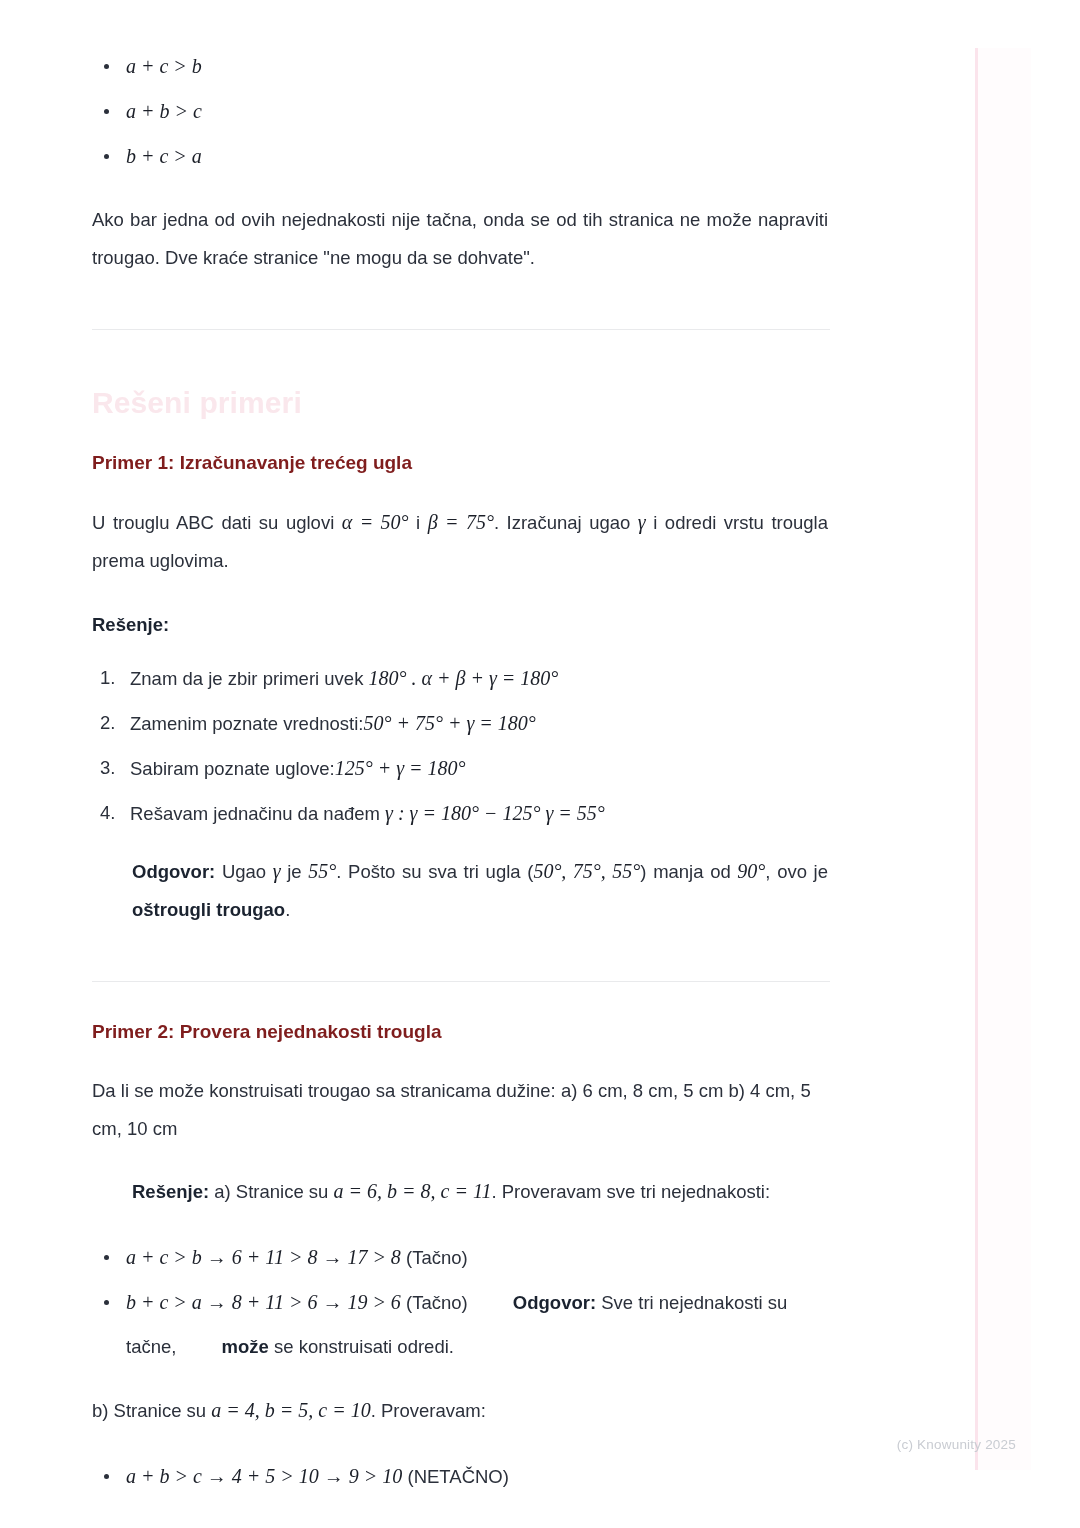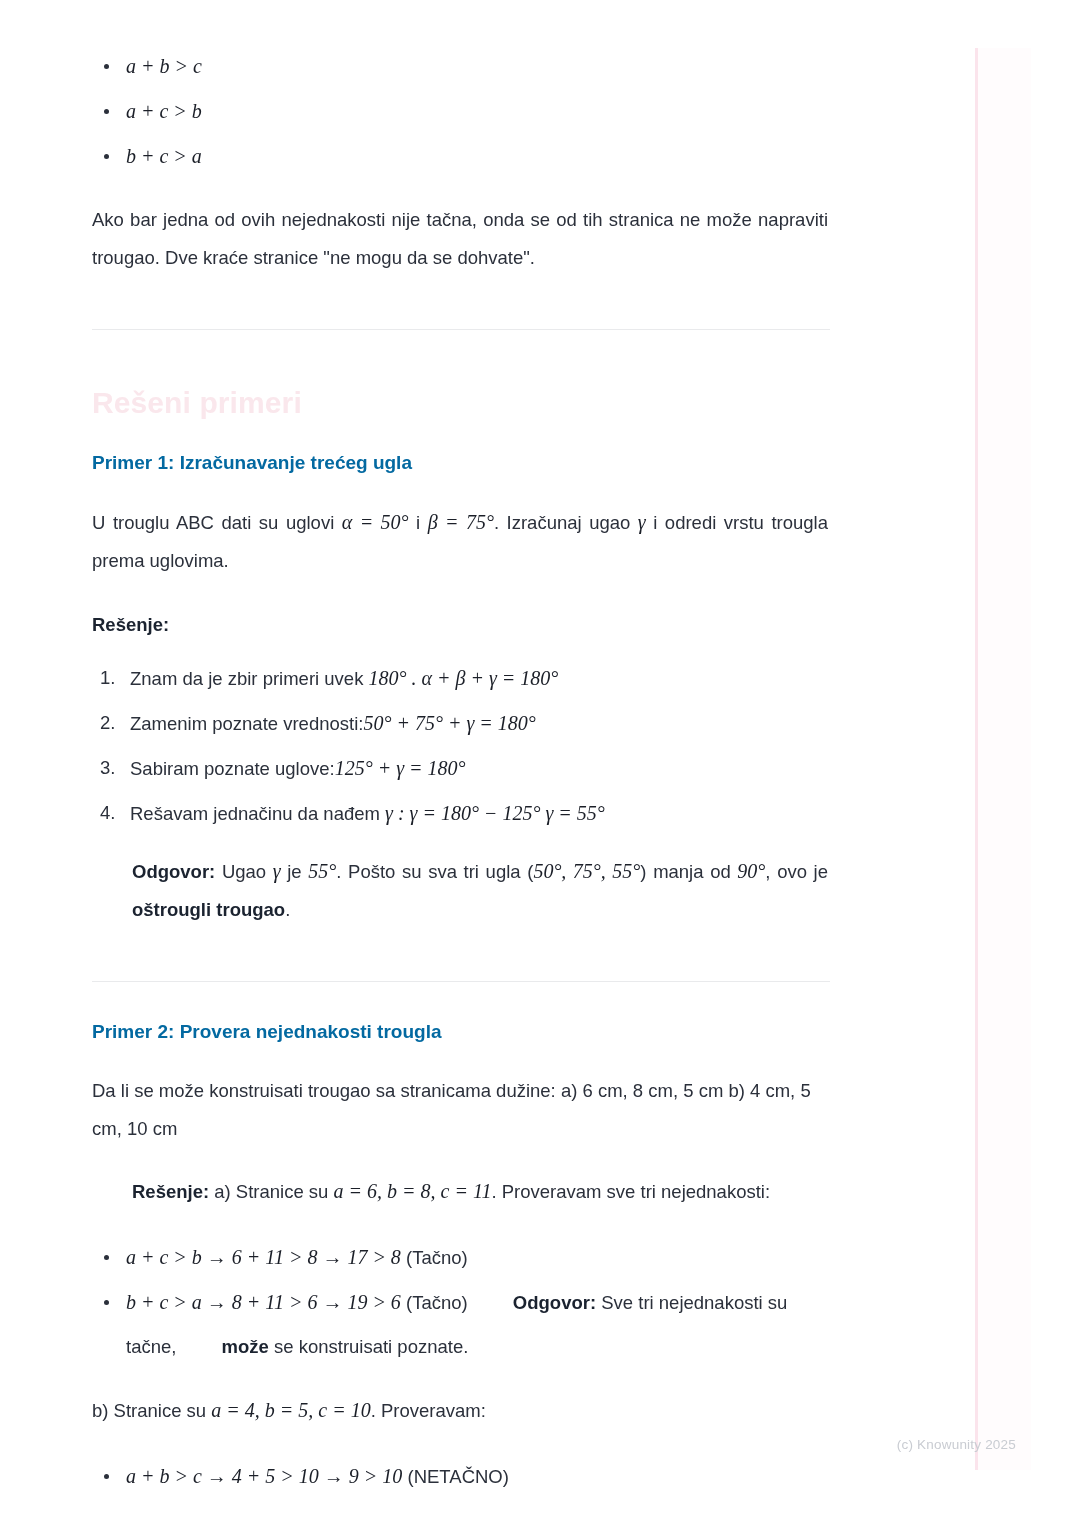--- a/index.html
+++ b/index.html
@@ -119,21 +119,21 @@
     font-size: 30px;
     font-weight: 700;
     color: #fae7ec;
     margin: 17px 0 26px 0;
     letter-spacing: 0.1px;
     line-height: 40px;
   }
   .h3 {
     font-size: 19px;
     font-weight: 700;
-    color: #0369a1;
+    color: #7f1d1d;
     margin: 0 0 26px 0;
     line-height: 28px;
   }
   .h4 {
     font-size: 18.5px;
     font-weight: 700;
     color: #1b2330;
     margin: 0 0 16px 0;
     line-height: 30px;
   }
@@ -166,24 +166,24 @@
 </head>
 <body>
 
 <div class="right-tint"></div>
 <div class="right-rule"></div>
 
 <div class="page">
 
   <ul class="bullets">
     <li>
+      <span class="m">a + c &gt; b</span>
+    </li>
+    <li>
       <span class="m">a + b &gt; c</span>
-    </li>
-    <li>
-      <span class="m">a + c &gt; b</span>
     </li>
     <li>
       <span class="m">b + c &gt; a</span>
     </li>
   </ul>
 
   <div class="sp-22"></div>
 
   <p class="para">Ako bar jedna od ovih nejednakosti nije tačna, onda se od tih stranica ne može napraviti trougao. Dve kraće stranice "ne mogu da se dohvate".</p>
 
@@ -242,21 +242,21 @@
     <span class="lead">Rešenje:</span><span> a) Stranice su </span><span class="m">a = 6, b = 8, c = 11</span><span>. Proveravam sve tri nejednakosti:</span>
   </p>
 
   <div class="sp-16"></div>
 
   <ul class="bullets tight">
     <li>
       <span class="m">a + c &gt; b → 6 + 11 &gt; 8 → 17 &gt; 8</span><span> (Tačno)</span>
     </li>
     <li>
-      <span class="m">b + c &gt; a → 8 + 11 &gt; 6 → 19 &gt; 6</span><span> (Tačno) </span><span class="lead">Odgovor:</span><span> Sve tri nejednakosti su tačne, </span><span class="lead">može</span><span> se konstruisati poznate.</span>
+      <span class="m">b + c &gt; a → 8 + 11 &gt; 6 → 19 &gt; 6</span><span> (Tačno) </span><span class="lead">Odgovor:</span><span> Sve tri nejednakosti su tačne, </span><span class="lead">može</span><span> se konstruisati odredi.</span>
     </li>
   </ul>
 
   <div class="sp-22"></div>
 
   <p class="para left">
     <span>b) Stranice su </span><span class="m">a = 4, b = 5, c = 10</span><span>. Proveravam:</span>
   </p>
 
   <div class="sp-16"></div>

